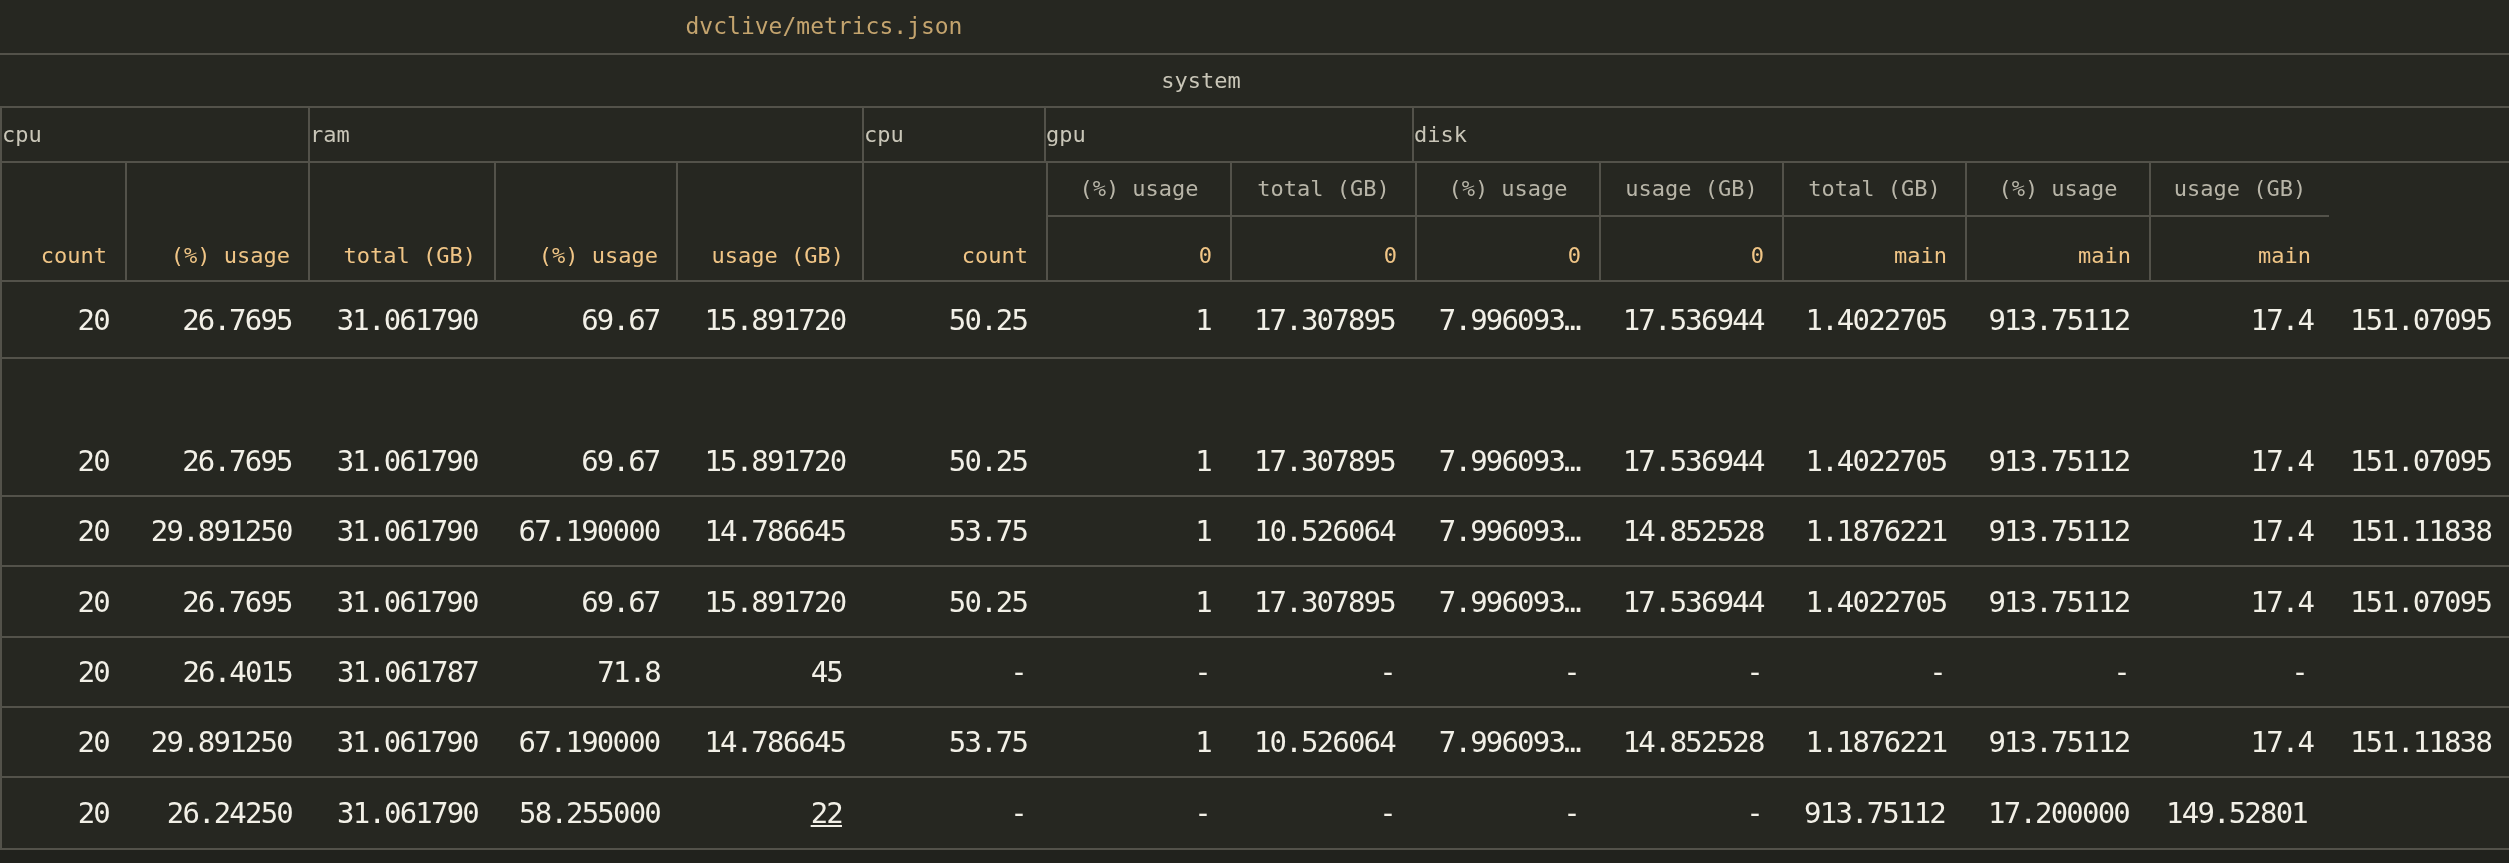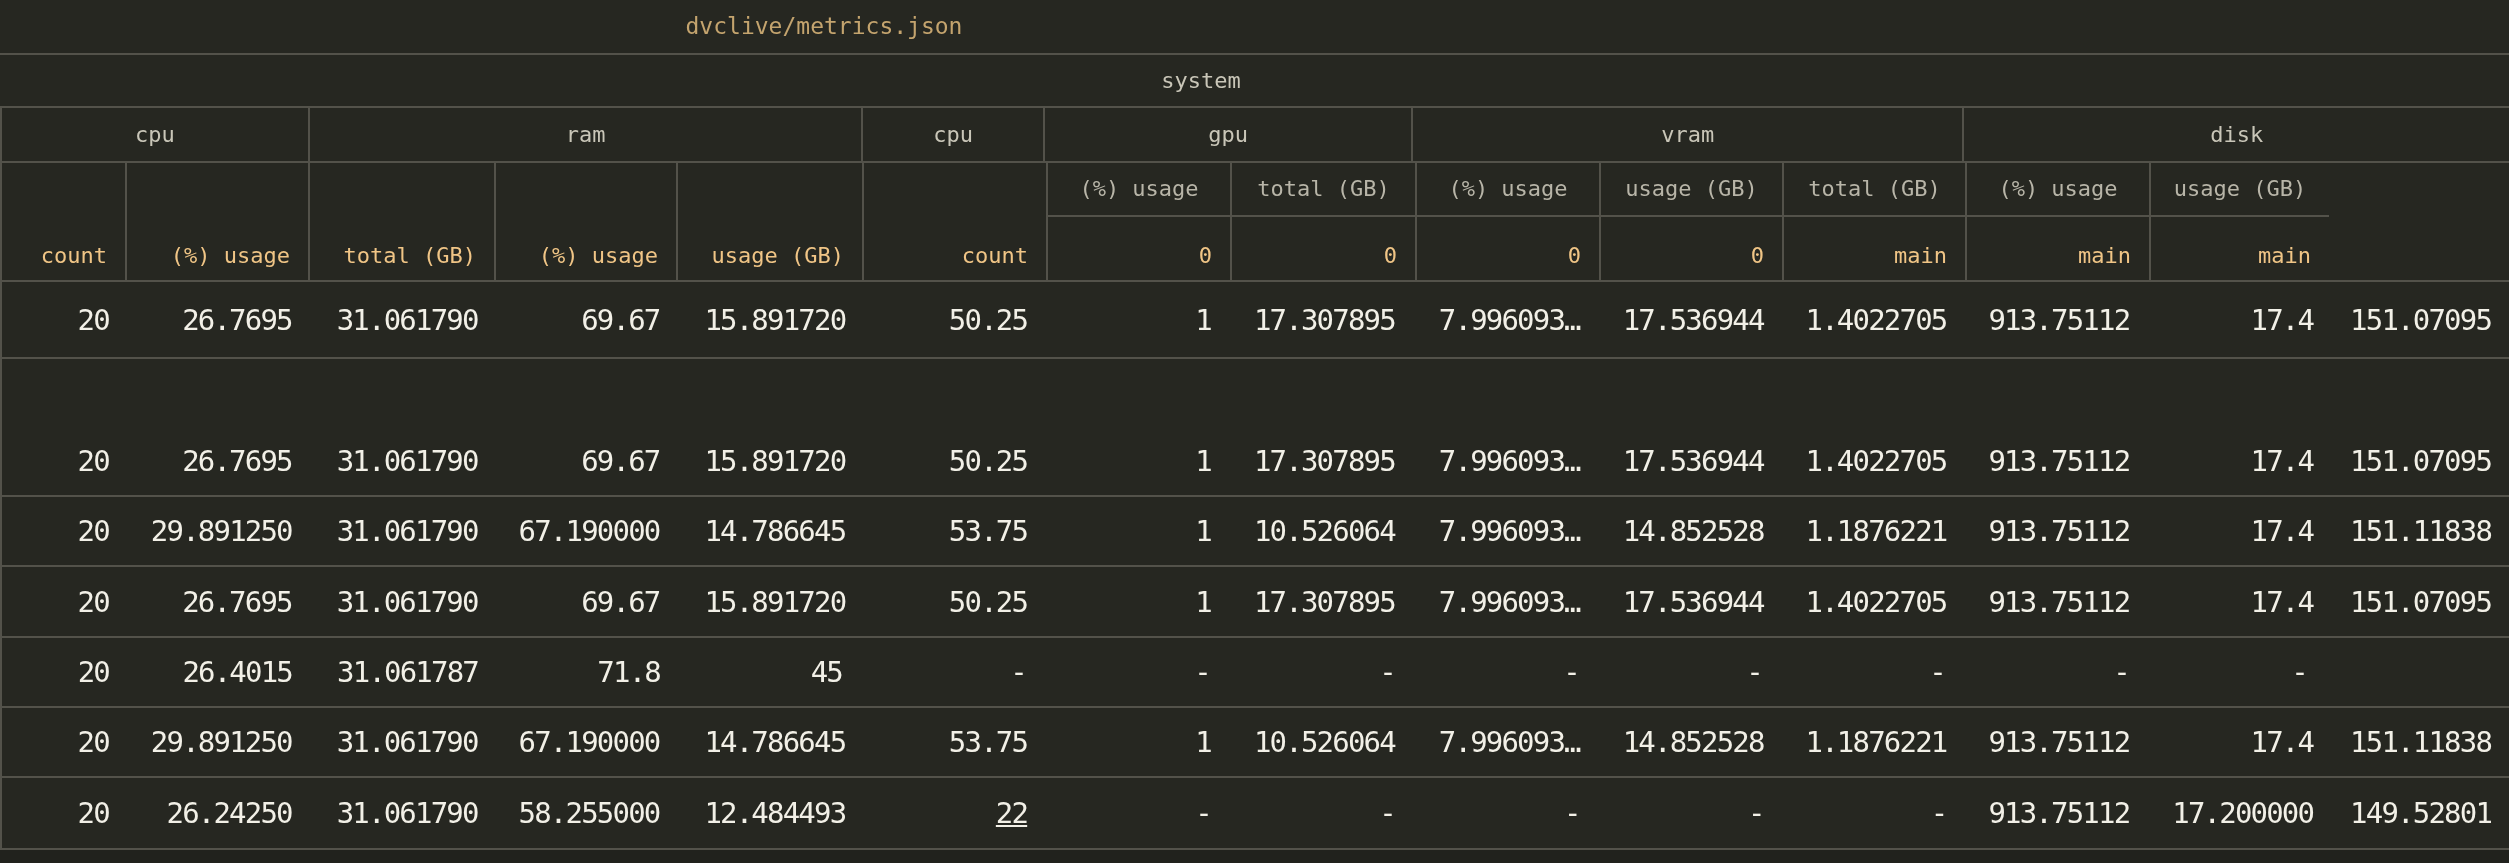--- a/index.html
+++ b/index.html
@@ -27,21 +27,21 @@
   .system-text{
     position:absolute;left:1201px;top:0;transform:translateX(-50%);
     line-height:51px;font-size:22px;color:var(--group);white-space:nowrap;
   }
   .groups-row{
     height:55px;display:flex;border-bottom:2px solid var(--border);
     border-left:2px solid var(--border);box-sizing:border-box;
   }
   .group-cell{
     box-sizing:border-box;border-right:2px solid var(--border);
-    text-align:center;line-height:53px;font-size:22px;color:var(--group);
+    text-align:left;line-height:53px;font-size:22px;color:var(--group);
     white-space:nowrap;overflow:hidden;
   }
   .group-cell.last{border-right:none;}
   .header-row{
     height:119px;display:flex;border-bottom:2px solid var(--border);
     border-left:2px solid var(--border);box-sizing:border-box;
   }
   .col-cell{
     box-sizing:border-box;border-right:2px solid var(--border);
     display:flex;flex-direction:column;overflow:hidden;
@@ -79,21 +79,20 @@
     <span class="title-text">dvclive/metrics.json</span>
   </div>
   <div class="row system-row">
     <span class="system-text">system</span>
   </div>
   <div class="groups-row">
       <div class="group-cell" style="width: 308px;">cpu</div>
       <div class="group-cell" style="width: 554px;">ram</div>
       <div class="group-cell" style="width: 182px;">cpu</div>
       <div class="group-cell" style="width: 368px;">gpu</div>
-      <div class="group-cell" style="width: 552px;">vram</div>
       <div class="group-cell last" style="width: 545px;">disk</div>
     </div>
   <div class="header-row">
       <div class="col-cell" style="width: 125px;">
         <div class="leaf-label">count</div>
       </div>
       <div class="col-cell" style="width: 183px;">
         <div class="leaf-label">(%) usage</div>
       </div>
       <div class="col-cell" style="width: 186px;">
@@ -232,21 +231,20 @@
         <div class="data-cell" style="width: 183px;">1.1876221</div>
         <div class="data-cell" style="width: 183px;">913.75112</div>
         <div class="data-cell" style="width: 184px;">17.4</div>
         <div class="data-cell" style="width: 178px;">151.11838</div>
       </div>
       <div class="data-row" style="height: 72px;">
         <div class="data-cell" style="width: 125px;">20</div>
         <div class="data-cell" style="width: 183px;">26.24250</div>
         <div class="data-cell" style="width: 186px;">31.061790</div>
         <div class="data-cell" style="width: 182px;">58.255000</div>
-        <div class="data-cell" style="width: 186px;">12.484493</div>
         <div class="data-cell" style="width: 182px; text-decoration: underline;">22</div>
         <div class="data-cell" style="width: 184px;">-</div>
         <div class="data-cell" style="width: 184px;">-</div>
         <div class="data-cell" style="width: 185px;">-</div>
         <div class="data-cell" style="width: 184px;">-</div>
         <div class="data-cell" style="width: 183px;">-</div>
         <div class="data-cell" style="width: 183px;">913.75112</div>
         <div class="data-cell" style="width: 184px;">17.200000</div>
         <div class="data-cell" style="width: 178px;">149.52801</div>
       </div>

